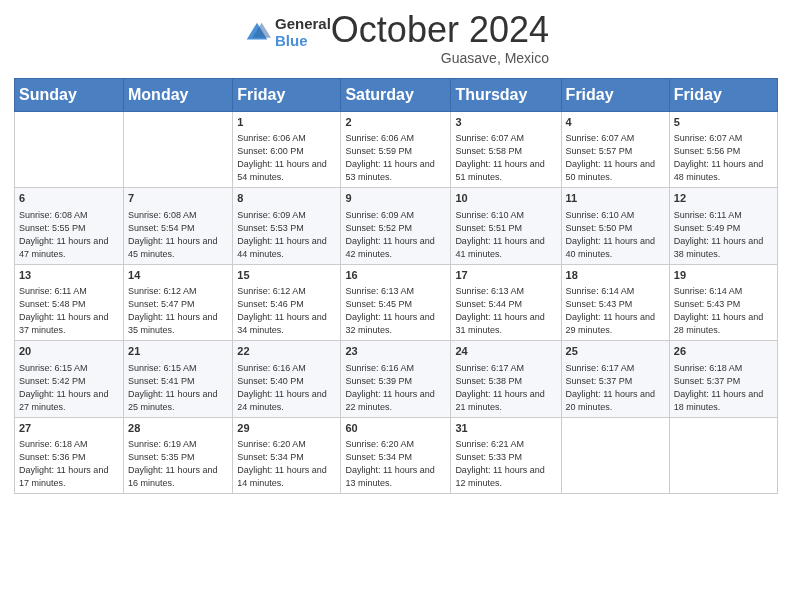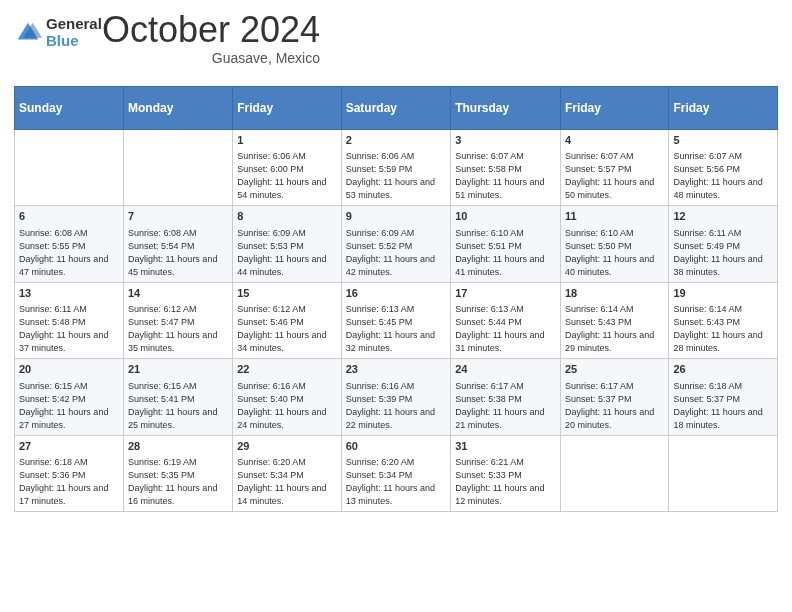--- a/index.html
+++ b/index.html
@@ -11,23 +11,23 @@
       padding: 0;
     }
     .page {
       width: 792px;
       min-height: 612px;
       background: #fff;
       padding: 10px 14px 14px 14px;
     }
     .header {
       display: flex;
-      justify-content: flex-start;
+      justify-content: center;
       align-items: flex-start;
-      margin-bottom: 20px;
+      margin-bottom: 12px;
     }
     .logo {
       display: flex;
       align-items: center;
       gap: 4px;
       margin-top: 6px;
     }
     .logo-text {
       display: flex;
       flex-direction: column;
@@ -61,23 +61,23 @@
       color: #555;
     }
     .calendar {
       width: 100%;
       border-collapse: collapse;
       border: 1px solid #ccc;
     }
     .calendar th {
       background: #4a7fc1;
       color: #fff;
-      font-size: 12px;
-      font-weight: bold;
-      padding: 14px 4px;
+      font-size: 16px;
+      font-weight: bold;
+      padding: 7px 4px;
       text-align: left;
       border: 1px solid #3a6aaa;
     }
     .calendar td {
       vertical-align: top;
       border: 1px solid #ccc;
       padding: 3px 4px;
       width: 113px;
       min-height: 75px;
       background: #fff;

